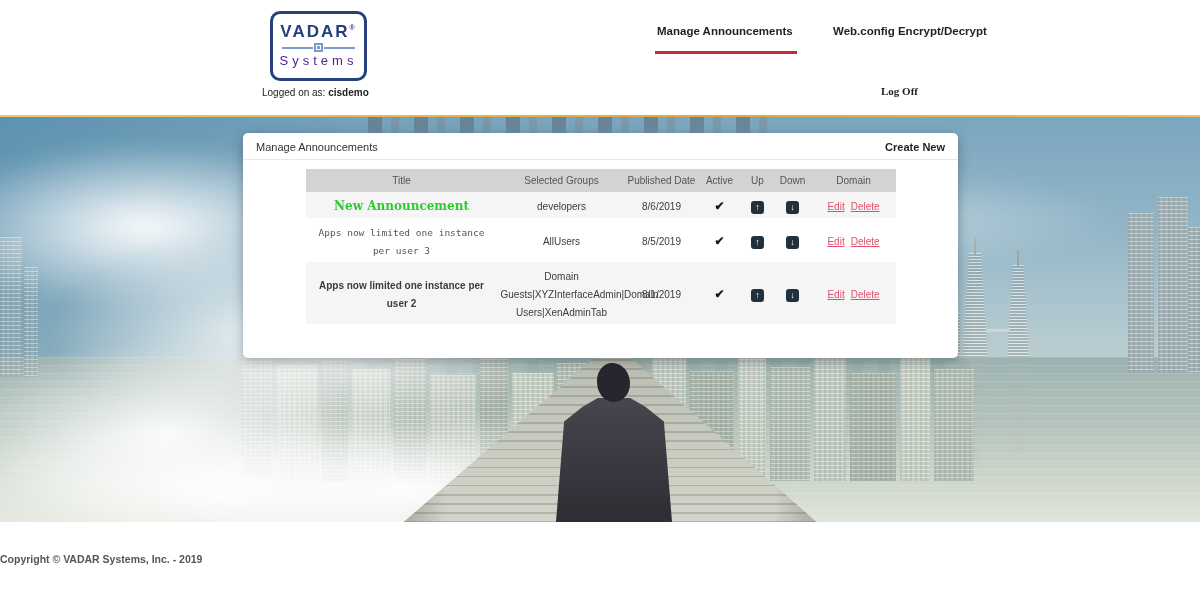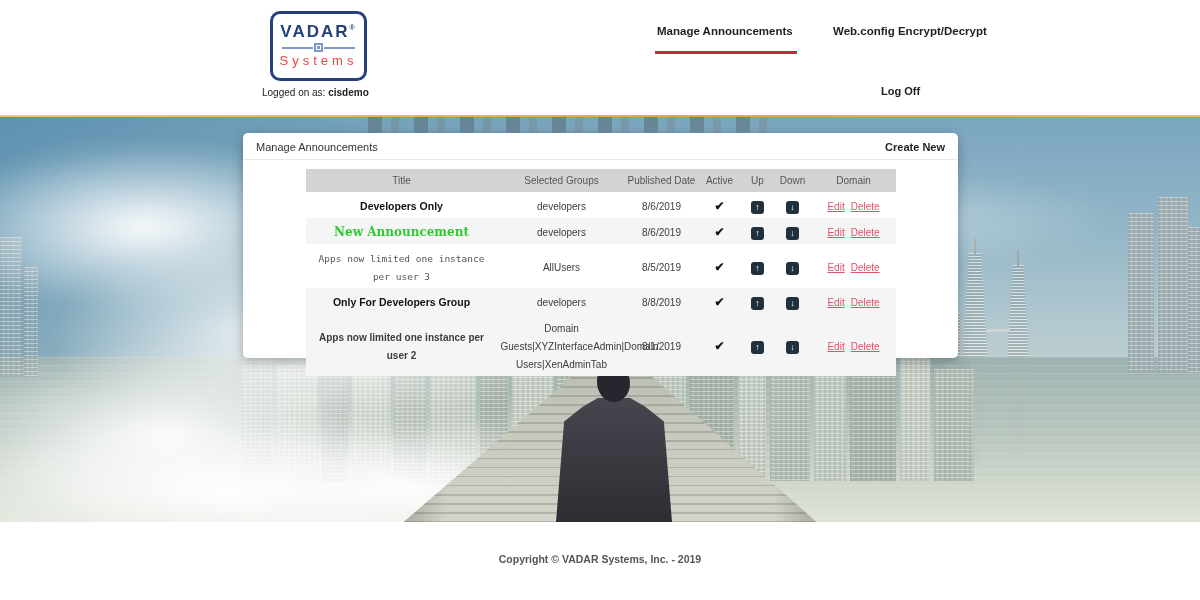--- a/index.html
+++ b/index.html
@@ -13,29 +13,29 @@
   #logo-box { position:absolute; left:270px; top:11px; width:97px; height:70px;
     border:3px solid #25407c; border-radius:10px; background:#fff; }
   #logo-line1 { margin-top:8px; text-align:center; font-size:17px; font-weight:bold;
     color:#25407c; letter-spacing:2px; }
   #logo-reg { font-size:7px; vertical-align:super; }
   #logo-div { display:flex; align-items:center; margin:1px 9px; }
   #logo-div .seg { flex:1; height:2px; background:#7e99c9; }
   #logo-div .sq { width:9px; height:9px; border:2px solid #7e99c9; margin:0 1px;
     display:flex; align-items:center; justify-content:center; }
   #logo-div .sq i { width:3px; height:3px; background:#7e99c9; display:block; }
-  #logo-line2 { text-align:center; font-size:13px; color:#ef4444; letter-spacing:4px; }
+  #logo-line2 { text-align:center; font-size:13px; color:#4c1d95; letter-spacing:4px; }
   #logged-on { position:absolute; left:262px; top:87px; font-size:10px; color:#222; }
   #logged-on b { font-weight:bold; }
   .nav-item { position:absolute; top:25px; font-size:11.5px; font-weight:bold; color:#1f1f1f; cursor:pointer; }
   #nav-manage { left:657px; }
   #nav-manage::after { content:""; position:absolute; left:-2px; right:-4px; top:26px; height:3px;
     background:var(--accent-red,#c7293c); }
   #nav-webconfig { left:833px; }
-  #log-off { position:absolute; left:881px; top:85px; font-size:11px; font-weight:bold; color:#1f1f1f; cursor:pointer; }
+  #log-off { position:absolute; left:881px; top:85px; font-size:11px; font-weight:bold; color:#1f1f1f; cursor:pointer;font-family:Liberation Serif, serif; }
 
   
   #scene { position:absolute; top:117px; left:0; width:1200px; height:405px; overflow:hidden; z-index:1;
     background:linear-gradient(to bottom,#7ba6c0 0%,#93b6c7 28%,#b3c9d0 52%,#c6d2cd 70%,#d8ded5 100%); }
   #sky-shade { position:absolute; inset:0;
     background:linear-gradient(100deg, rgba(64,126,162,.5) 0%, rgba(100,150,175,.25) 30%, rgba(255,255,255,0) 55%); }
   #water { position:absolute; left:0; top:240px; width:1200px; height:165px;
     background:linear-gradient(to bottom,#9cb2b0 0%,#b4c3bc 40%,#ccd5ca 72%,#dfe4d9 100%); }
   #water::after { content:""; position:absolute; inset:0; opacity:.5;
     background:repeating-linear-gradient(to bottom, rgba(255,255,255,.28) 0 1px, transparent 1px 8px); }
@@ -88,21 +88,21 @@
   .t-mono { font-family:"DejaVu Sans Mono", monospace; font-size:9.5px; color:#555; }
   .t-normal { font-size:10px; font-weight:bold; color:#3c3c3c; }
   .check { font-size:12px; color:#141414; font-weight:bold; }
   .sq-btn { width:13px; height:13px; background:var(--navy,#20303c); border-radius:3px; border:none;
     color:#fff; font-size:9px; font-weight:bold; line-height:13px; display:inline-block;
     cursor:pointer; padding:0; }
   .lnk { font-size:10px; color:var(--link-red,#e0516b); text-decoration:underline; cursor:pointer; margin:0 3px; }
 
   
   #footer { position:absolute; left:0; top:522px; width:1200px; height:78px; background:#fff; z-index:5; }
-  #copyright { position:absolute; top:31px; width:100%; text-align:center;
+  #copyright { position:absolute; top:31px; width:100%; 
     font-size:10.5px; font-weight:bold; color:#555; }
 </style>
 </head>
 <body>
 
 <div id="header">
   <div id="logo-box">
     <div id="logo-line1"><span>VADAR</span><sup id="logo-reg">®</sup></div>
     <div id="logo-div">
       <span class="seg"></span>
@@ -186,57 +186,39 @@
           <th style="width: 192px;">Title</th>
           <th style="width: 128px;">Selected Groups</th>
           <th style="width: 72px;">Published Date</th>
           <th style="width: 44px;">Active</th>
           <th style="width: 32px;">Up</th>
           <th style="width: 38px;">Down</th>
           <th style="width: 84px;">Domain</th>
         </tr>
       </thead>
     <tbody id="body-rows">
-        <tr>
-          <td><span class="t-bold">Developers Only</span></td>
-          <td><span class="cell-text">developers</span></td>
-          <td><span class="cell-text">8/6/2019</span></td>
-          <td><span class="check">✔</span></td>
-          <td><span class="sq-btn">↑</span></td>
-          <td><span class="sq-btn">↓</span></td>
-          <td><span class="lnk">Edit</span><span class="lnk">Delete</span></td>
-        </tr>
         <tr class="alt">
           <td><span class="t-green">New Announcement</span></td>
           <td><span class="cell-text">developers</span></td>
           <td><span class="cell-text">8/6/2019</span></td>
           <td><span class="check">✔</span></td>
           <td><span class="sq-btn">↑</span></td>
           <td><span class="sq-btn">↓</span></td>
           <td><span class="lnk">Edit</span><span class="lnk">Delete</span></td>
         </tr>
         <tr>
           <td><span class="t-mono">Apps now limited one instance per user 3</span></td>
           <td><span class="cell-text">AllUsers</span></td>
           <td><span class="cell-text">8/5/2019</span></td>
           <td><span class="check">✔</span></td>
           <td><span class="sq-btn">↑</span></td>
           <td><span class="sq-btn">↓</span></td>
           <td><span class="lnk">Edit</span><span class="lnk">Delete</span></td>
         </tr>
         <tr class="alt">
-          <td><span class="t-bold">Only For Developers Group</span></td>
-          <td><span class="cell-text">developers</span></td>
-          <td><span class="cell-text">8/8/2019</span></td>
-          <td><span class="check">✔</span></td>
-          <td><span class="sq-btn">↑</span></td>
-          <td><span class="sq-btn">↓</span></td>
-          <td><span class="lnk">Edit</span><span class="lnk">Delete</span></td>
-        </tr>
-        <tr class="alt">
           <td><span class="t-normal">Apps now limited one instance per user 2</span></td>
           <td><span class="cell-text">Domain Guests|XYZInterfaceAdmin|Domain Users|XenAdminTab</span></td>
           <td><span class="cell-text">8/1/2019</span></td>
           <td><span class="check">✔</span></td>
           <td><span class="sq-btn">↑</span></td>
           <td><span class="sq-btn">↓</span></td>
           <td><span class="lnk">Edit</span><span class="lnk">Delete</span></td>
         </tr>
       </tbody>
   </table>

